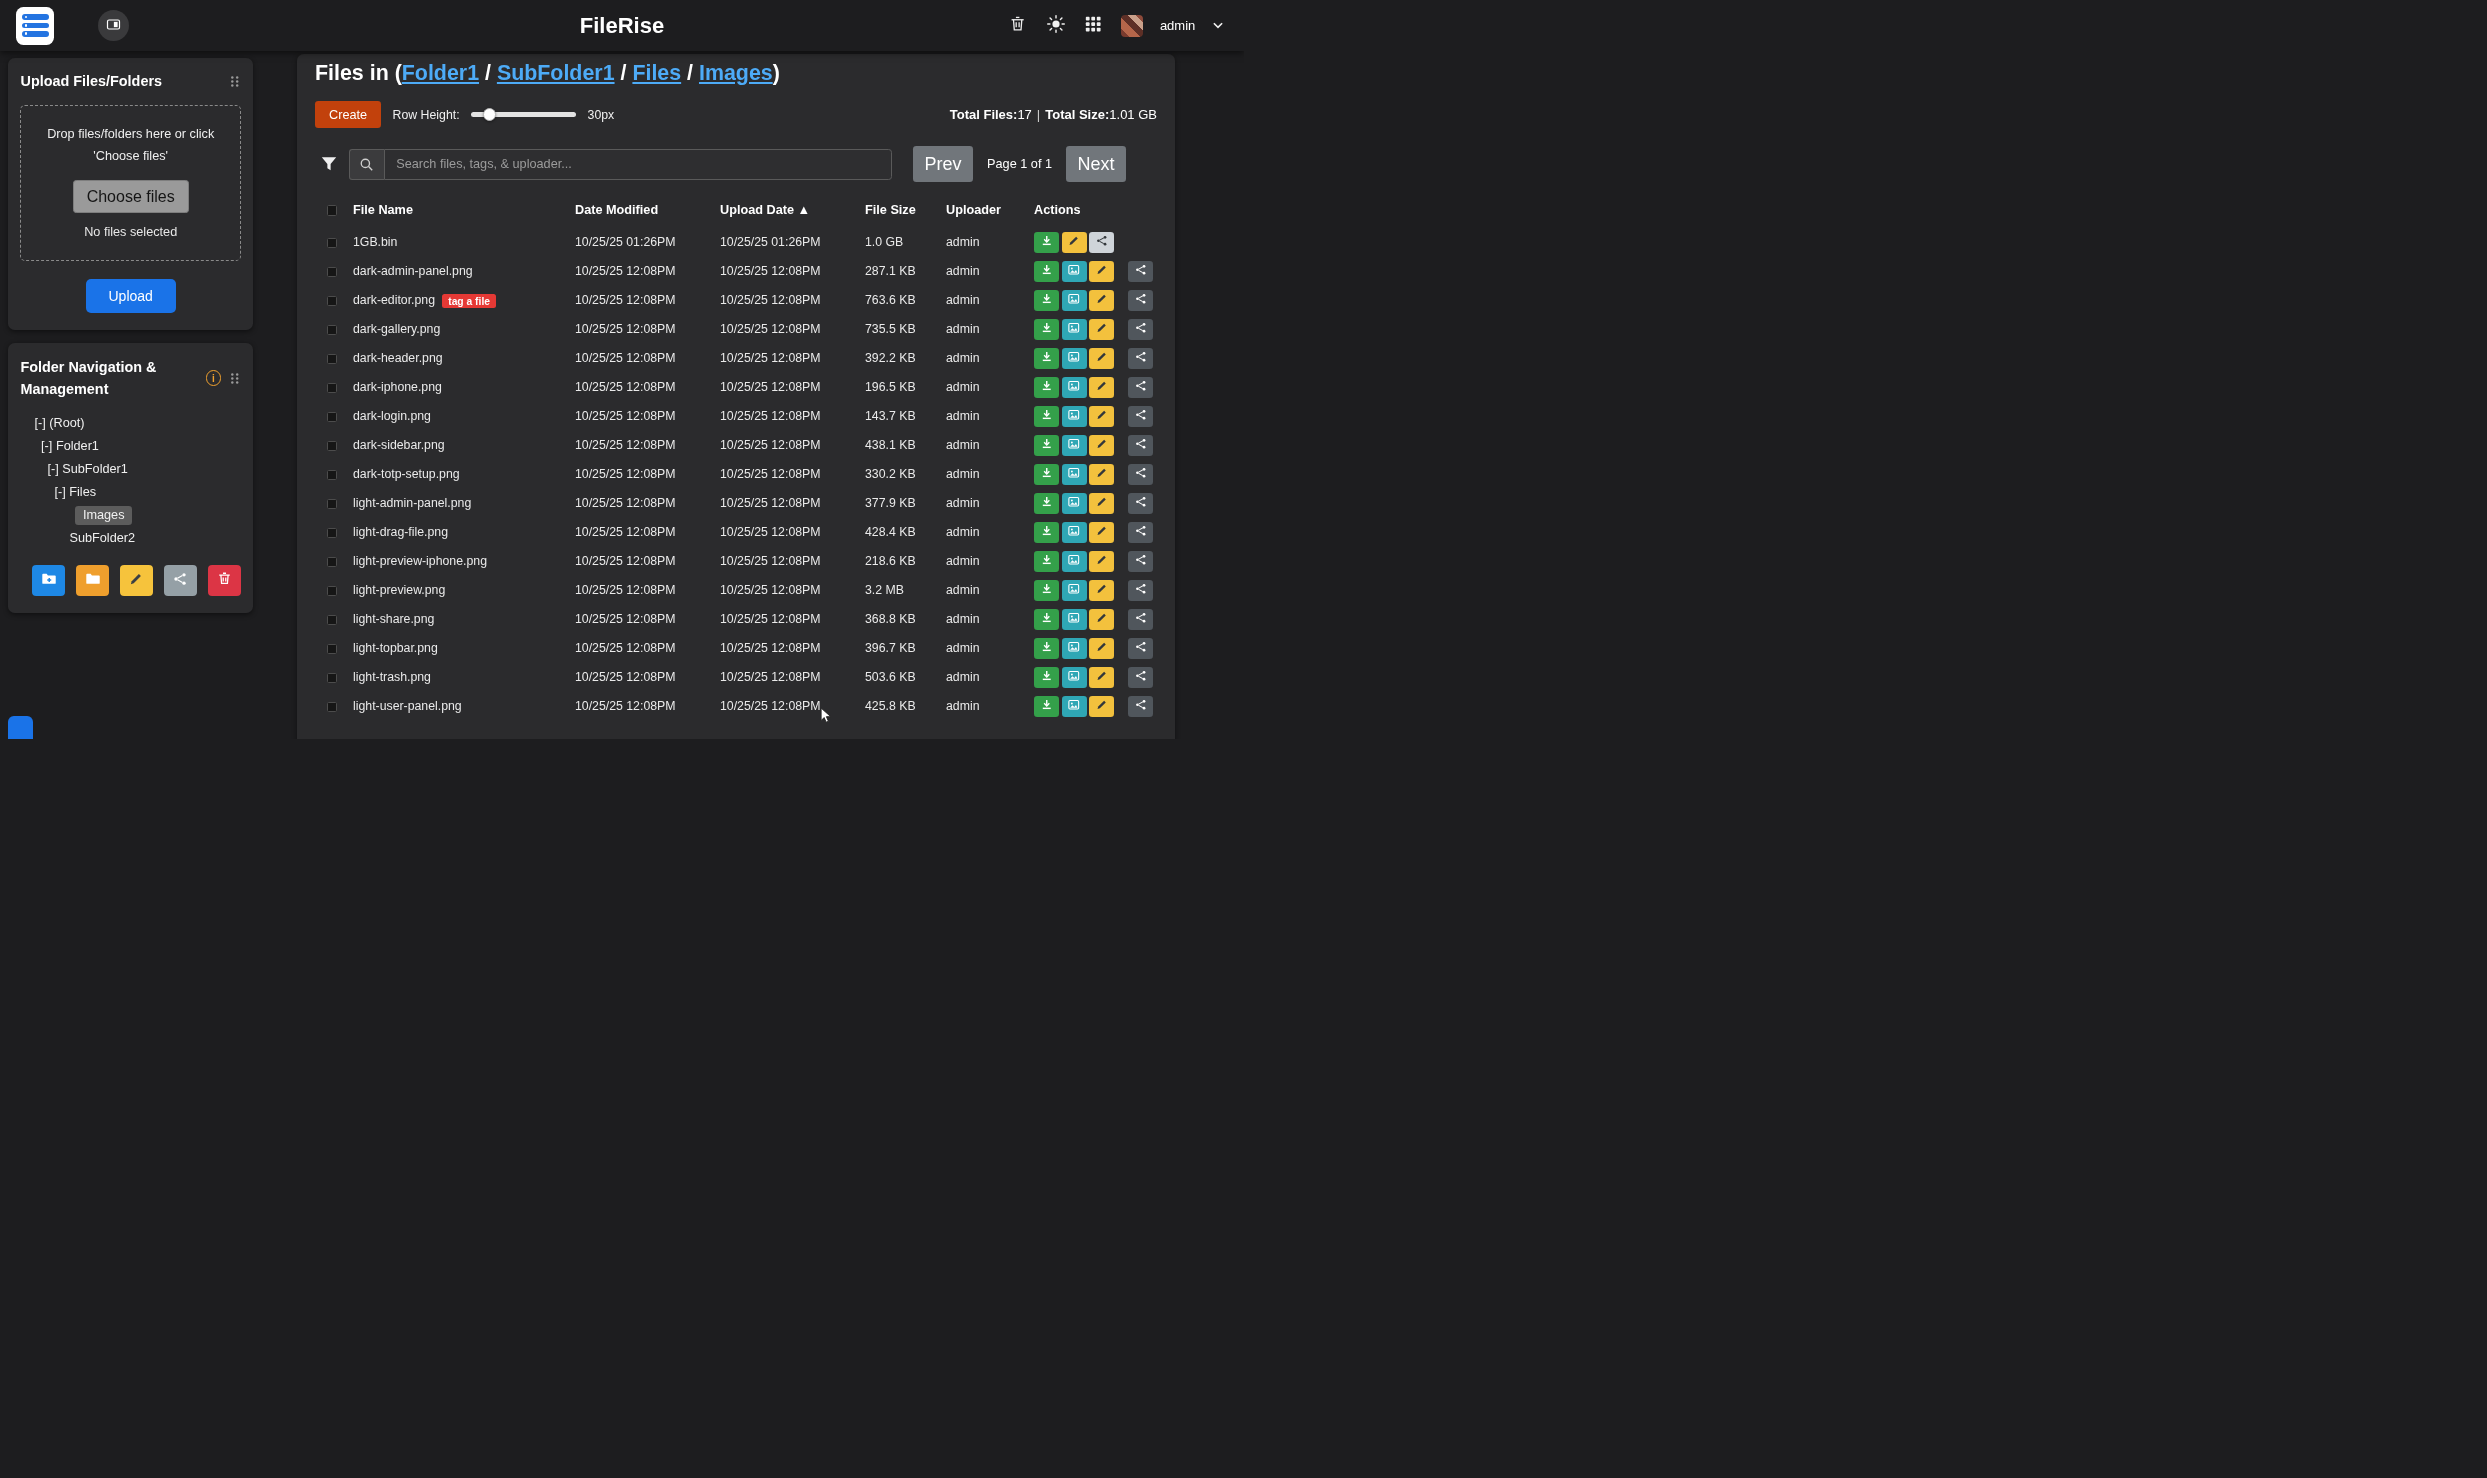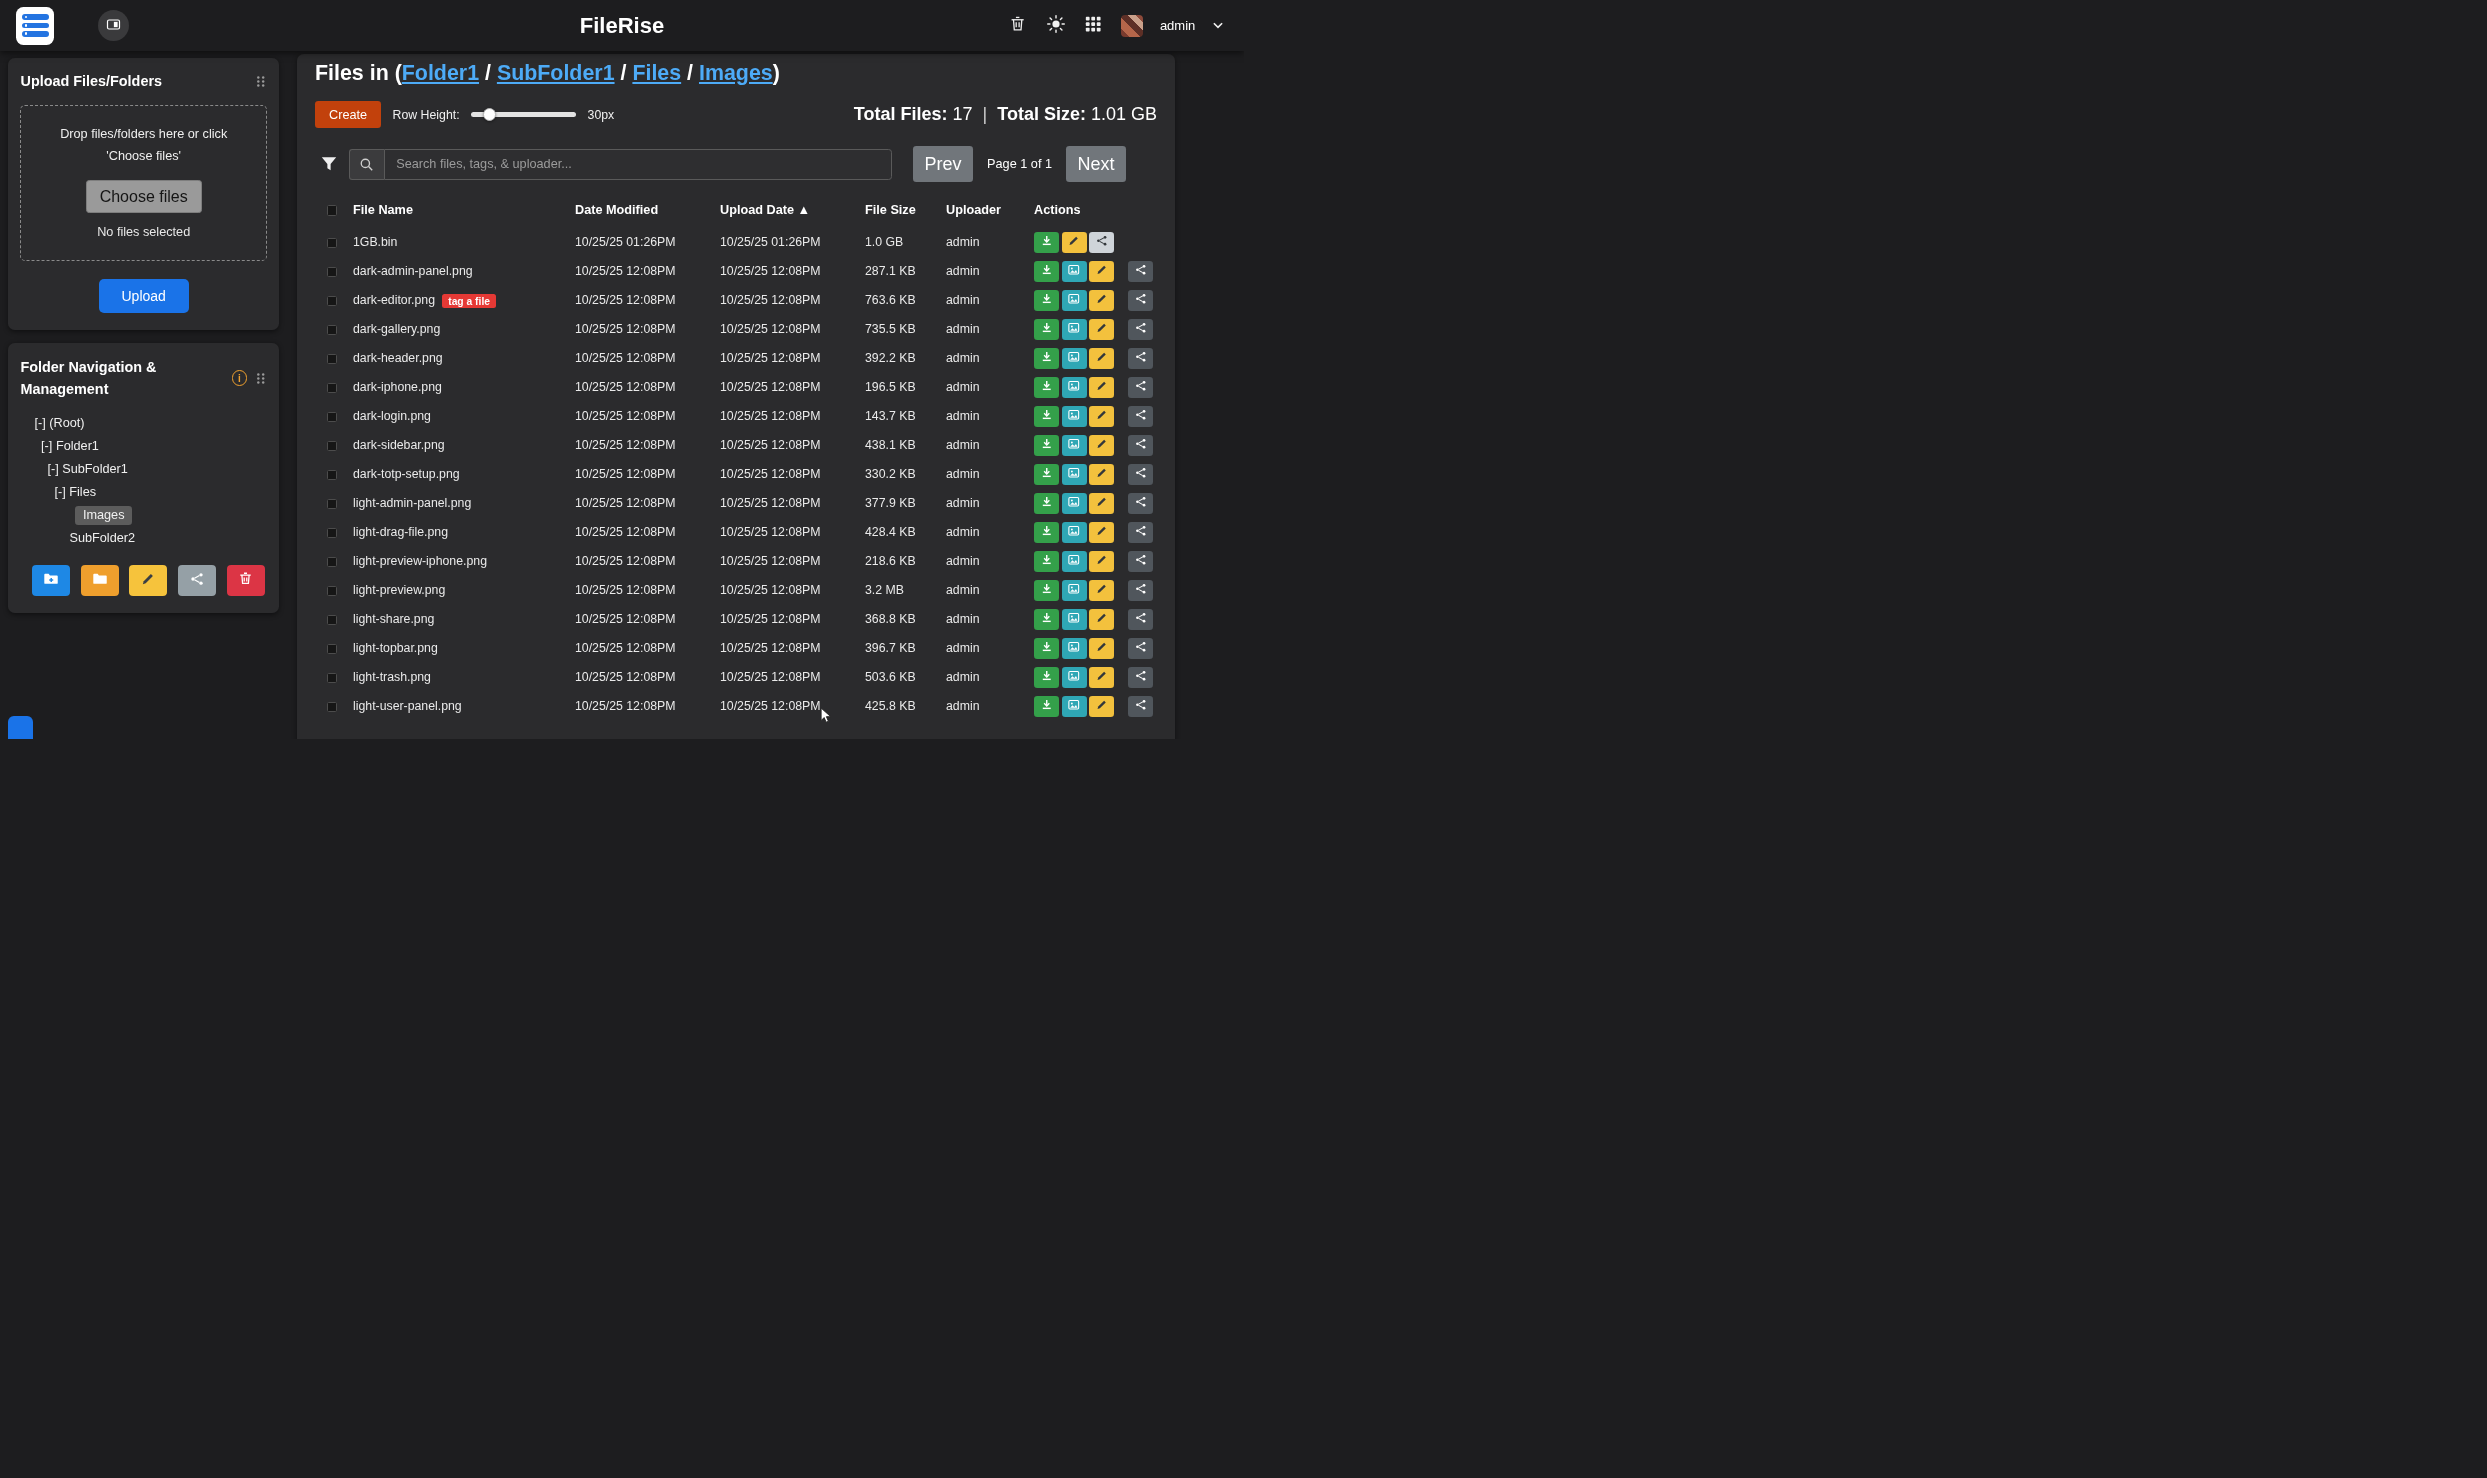--- a/index.html
+++ b/index.html
@@ -17,21 +17,21 @@
     display:flex;align-items:center;justify-content:center;cursor:pointer}
   .app-title{position:absolute;left:50%;transform:translateX(-50%);font-size:22px;font-weight:bold;color:#fff}
   .header-right{margin-left:auto;display:flex;align-items:center;gap:17.3px}
   .icon-btn{background:none;border:none;display:flex;align-items:center;justify-content:center;cursor:pointer;padding:1.6px}
   .avatar{width:22px;height:22px;border-radius:4.1px;
     background:linear-gradient(45deg,#7a3b2e 20%,#b5664a 20% 45%,#5d2f26 45% 65%,#caa08a 65% 82%,#8d4a3a 82%);}
   .username{font-size:13px;color:#fff}
   .caret{display:flex;align-items:center}
 
   
-  .sidebar{position:absolute;top:58px;left:8.2px;width:271px}
+  .sidebar{position:absolute;top:58px;left:8.2px;width:245px}
   .card{background:#2b2b2d;border-radius:6.6px;box-shadow:0 1.6px 5px rgba(0,0,0,.45);padding:12.3px;margin-bottom:13px}
   .card-head{display:flex;align-items:center}
   .card-title{font-size:14.4px;font-weight:bold;color:#fff;line-height:1.55;flex:1}
   .handle{margin-left:8.2px;cursor:grab;display:flex;align-items:center}
   .info-icon{width:15.6px;height:15.6px;border:1.6px solid #f0a12e;border-radius:50%;color:#f0a12e;
     font-size:10px;font-weight:bold;display:flex;align-items:center;justify-content:center;margin-left:6.6px;cursor:pointer}
   .info-icon::after{content:"i"}
 
   .dropzone{margin-top:12.3px;border:1.6px dashed #8a8a8a;border-radius:5px;padding:18px 8.2px 21.4px;text-align:center}
   .dz-text{font-size:12.7px;line-height:1.7;color:#efefef}
@@ -53,21 +53,21 @@
   .page-title{font-size:21.4px;font-weight:bold;color:#fff}
   .page-title a{color:#4dabf7;text-decoration:underline}
   .bc-sep{color:#fff}
 
   .controls-row{display:flex;align-items:center;margin-top:15px;gap:11.5px}
   .create-btn{background:#c2410c;color:#fff;border:none;border-radius:3.3px;padding:6.6px 14px;font-size:12.7px;cursor:pointer}
   .rh-label,.rh-value{font-size:12.3px;color:#f0f0f0}
   input[type=range]{-webkit-appearance:none;appearance:none;width:105px;height:5px;background:#e3e3e3;border-radius:2.5px;outline:none;cursor:pointer}
   input[type=range]::-webkit-slider-thumb{-webkit-appearance:none;width:13px;height:13px;border-radius:50%;background:#fff;border:0.8px solid #b5b5b5;box-shadow:0 0.8px 2.5px rgba(0,0,0,.4)}
   input[type=range]::-moz-range-thumb{width:12.3px;height:12.3px;border-radius:50%;background:#fff;border:0.8px solid #b5b5b5}
-  .totals{margin-left:auto;font-size:18px;display:flex;gap:5px;align-items:flex-start;color:#fff}
+  .totals{margin-left:auto;font-size:13px;display:flex;align-items:flex-start;color:#fff}
   .totals .b{font-weight:bold}
   .totals .sep{margin:0 5px;color:#cfcfcf}
 
   .search-row{display:flex;align-items:center;margin-top:18px}
   .funnel{margin:0 10.7px 0 5px;display:flex;cursor:pointer}
   .search-group{display:flex;align-items:stretch;height:31px}
   .search-icon-seg{width:35px;background:#3b3b3d;border:0.8px solid #5a5a5a;border-right:none;border-radius:3.3px 0 0 3.3px;
     display:flex;align-items:center;justify-content:center;cursor:pointer}
   .search-input{width:508px;background:#2e2e30;border:0.8px solid #5a5a5a;border-radius:0 3.3px 3.3px 0;color:#e6e6e6;
     font-size:12.7px;padding:0 11.5px;outline:none;font-family:"Liberation Sans",sans-serif}

